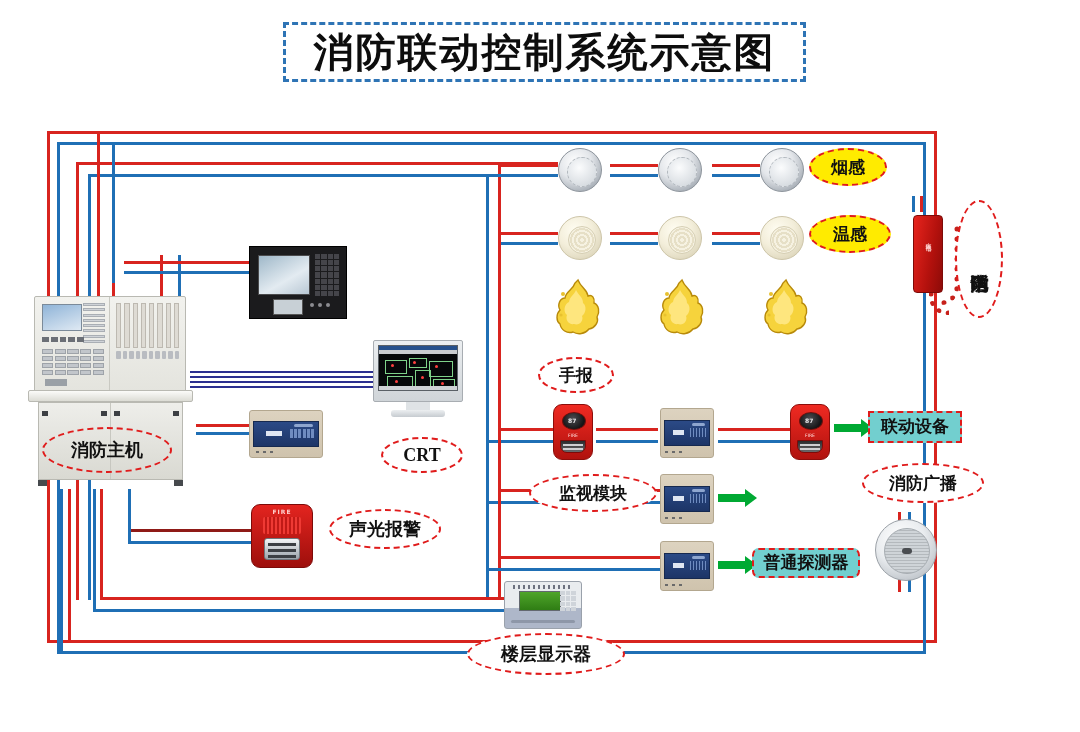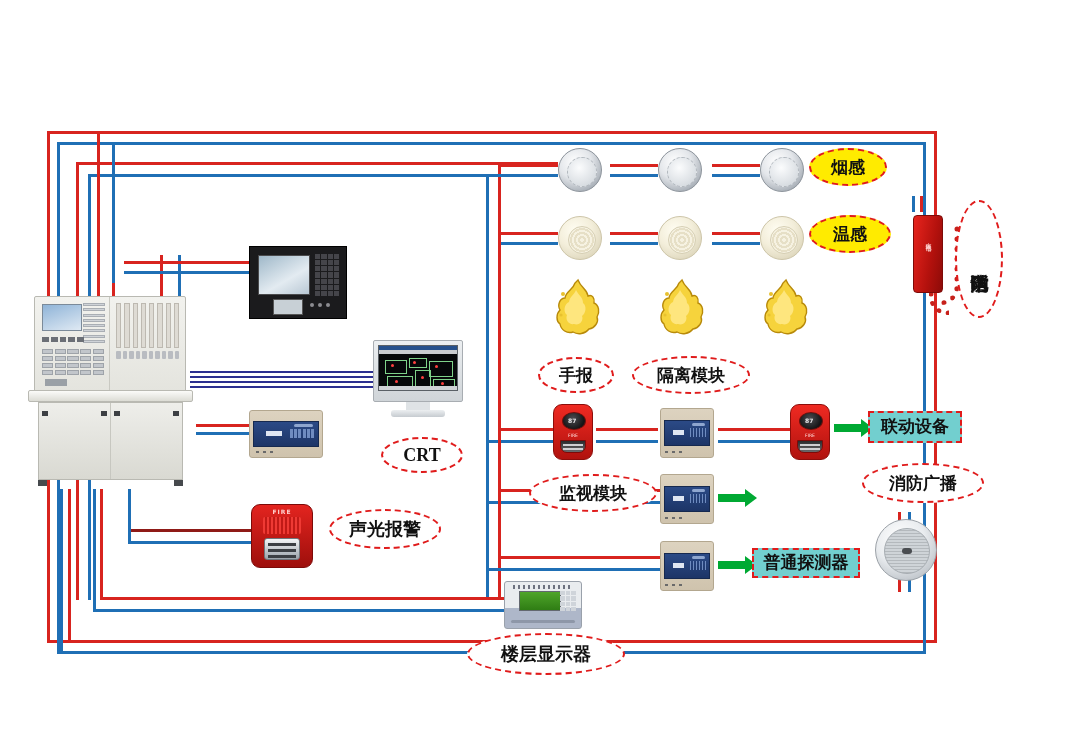--- a/index.html
+++ b/index.html
@@ -414,20 +414,23 @@
     background: #8e97a8; border-radius: 2px;
   }
 
   
 </style>
 </head>
 <body>
 
 <div id="canvas">
 
+  <div id="title-box">
+    <span id="title-text">消防联动控制系统示意图</span>
+  </div>
 
   <div class="wire red h" style="left:47px;  top:131px; width:888px;"></div>
   <div class="wire red v" style="left:47px;  top:131px; height:512px;"></div>
   <div class="wire red h" style="left:47px;  top:640px; width:890px;"></div>
   <div class="wire red v" style="left:934px; top:131px; height:512px;"></div>
 
   <div class="wire blue h" style="left:57px;  top:142px; width:869px;"></div>
   <div class="wire blue v" style="left:57px;  top:142px; height:512px;"></div>
   <div class="wire blue h" style="left:57px;  top:651px; width:869px;"></div>
   <div class="wire blue v" style="left:923px; top:142px; height:512px;"></div>
@@ -560,21 +563,20 @@
     <div class="slot">
       <i style="top:3px"></i>
         <i style="top:7px"></i>
     </div>
   </div>
 
   <div class="green-arrow" style="left:834px; top:424px; width:28px;"></div>
   <div class="label-box" style="left:868px; top:411px; width:94px; height:32px; font-size:17px;">联动设备</div>
 
   <div class="label-ellipse" style="left:538px; top:357px; width:76px; height:36px; font-size:17px;">手报</div>
-  <div class="label-ellipse" style="left:632px; top:356px; width:118px; height:38px; font-size:17px;">隔离模块</div>
 
   <div class="wire red h" style="left:498px; top:489px; width:172px;"></div>
   <div class="wire blue h" style="left:486px; top:501px; width:184px;"></div>
 
   <div class="modbox" style="left:660px; top:474px; width:54px; height:50px;">
     <div class="face">
       <div class="clip"></div>
       <div class="tag"></div>
       <div class="bars">
         <i></i>
@@ -615,21 +617,21 @@
       </div>
     </div>
     <div class="leds">
         <i></i>
         <i></i>
         <i></i>
       </div>
   </div>
 
   <div class="green-arrow" style="left:718px; top:561px; width:28px;"></div>
-  <div class="label-box" style="left:752px; top:548px; width:108px; height:30px; font-size:17px;">普通探测器</div>
+  <div class="label-box" style="left:752px; top:548px; width:108px; height:30px; font-size:17px;border-radius:7px;">普通探测器</div>
 
 
   <div class="wire red v" style="left:898px; top:512px; height:10px;"></div>
   <div class="wire blue v" style="left:908px; top:512px; height:10px;"></div>
   <div id="speaker">
     <div class="hub"></div>
   </div>
   <div class="wire red v" style="left:898px; top:578px; height:14px;"></div>
   <div class="wire blue v" style="left:908px; top:578px; height:14px;"></div>
 
@@ -719,20 +721,21 @@
         <div class="cab-handle" style="left:3px"></div>
         <div class="cab-handle" style="right:3px"></div>
       </div>
     </div>
     <div class="cab-feet">
       <i style="left:0"></i>
         <i style="right:0"></i>
     </div>
   </div>
 
+  <div class="label-ellipse" style="left:42px; top:427px; width:130px; height:46px; font-size:18px; background:transparent;">消防主机</div>
 
   <div class="wire red h" style="left:124px; top:261px; width:126px;"></div>
   <div class="wire blue h" style="left:124px; top:271px; width:126px;"></div>
   <div id="controller">
     <div class="c-screen"></div>
     <div class="c-keys">
       <i></i>
         <i></i>
         <i></i>
         <i></i>

